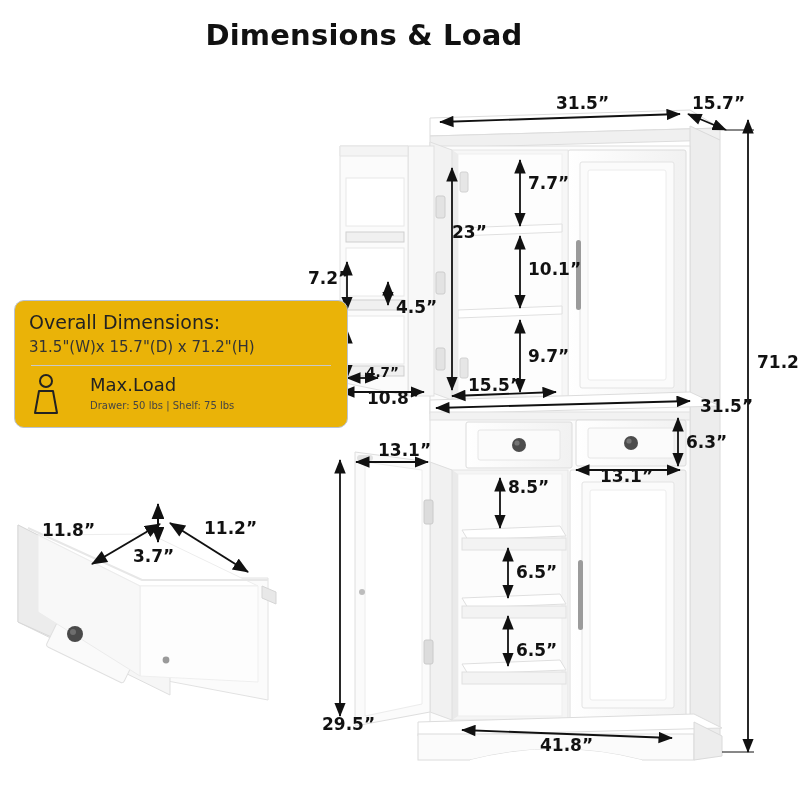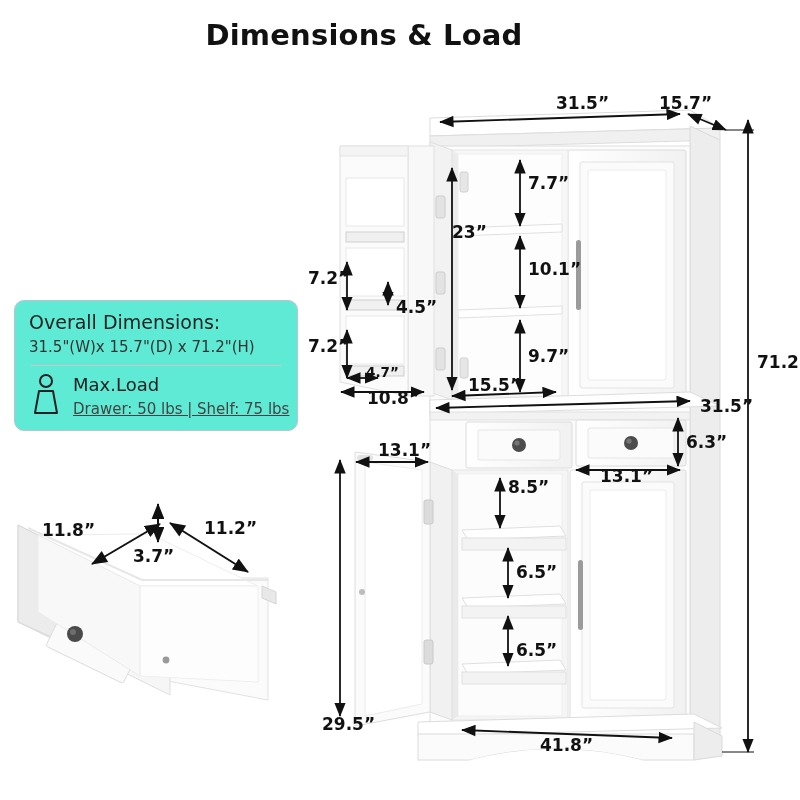--- a/index.html
+++ b/index.html
@@ -11,32 +11,32 @@
     color:#111;
   }
   #page-title{
     position:absolute;left:0;top:18px;width:728px;
     text-align:center;
     font-size:29px;font-weight:bold;letter-spacing:.2px;
     color:#111;
   }
   
   #info-card{
-    position:absolute;left:14px;top:300px;width:284px;
+    position:absolute;left:14px;top:300px;width:334px;
     border:1px solid #b9c3d6;border-radius:10px;
-    background:#5eead4;
+    background:#eab308;
     box-sizing:border-box;padding:10px 14px 12px 14px;
   }
   #info-card .ttl{font-size:19px;color:#222;line-height:1.25;}
   #info-card .sub{font-size:15px;color:#333;margin-top:3px;white-space:nowrap;}
   #info-card .rule{height:1px;background:#c9c9c9;margin:9px 2px 7px 2px;}
-  #info-card .loadrow{display:flex;align-items:flex-start;gap:10px;}
+  #info-card .loadrow{display:flex;align-items:flex-start;gap:27px;}
   #info-card .loadtxt{padding-top:1px;}
   #info-card .maxload{font-size:18px;color:#222;line-height:1.2;}
-  #info-card .lbs{font-size:15px;color:#444;margin-top:5px;white-space:nowrap;text-decoration:underline;}
+  #info-card .lbs{font-size:10px;color:#444;margin-top:5px;white-space:nowrap;}
   .weight-icon{width:34px;height:42px;display:block;flex:none;}
 
   
   #art{position:absolute;left:0;top:0;width:800px;height:800px;}
   .dim{
     position:absolute;font-size:17px;font-weight:bold;color:#111;
     white-space:nowrap;
   }
   .dim.sm{font-size:13.5px;}
 </style>
@@ -223,21 +223,21 @@
 
     <line x1="508" y1="616" x2="508" y2="666" marker-start="url(#ah2)" marker-end="url(#ah)"></line>
 
     <line x1="340" y1="460" x2="340" y2="716" marker-start="url(#ah2)" marker-end="url(#ah)"></line>
 
     <line x1="462" y1="730" x2="672" y2="738" marker-start="url(#ah2)" marker-end="url(#ah)"></line>
   </g>
 </svg>
 
 <div class="dim" style="left:556px;top:93px;">31.5”</div>
-<div class="dim" style="left:659px;top:93px;">15.7”</div>
+<div class="dim" style="left:692px;top:93px;">15.7”</div>
 <div class="dim" style="left:757px;top:352px;">71.2”</div>
 
 <div class="dim" style="left:308px;top:268px;">7.2”</div>
 <div class="dim" style="left:396px;top:297px;">4.5”</div>
 <div class="dim" style="left:308px;top:336px;">7.2”</div>
 <div class="dim sm" style="left:366px;top:364px;">4.7”</div>
 <div class="dim" style="left:367px;top:388px;">10.8”</div>
 
 <div class="dim" style="left:452px;top:222px;">23”</div>
 <div class="dim" style="left:528px;top:173px;">7.7”</div>

